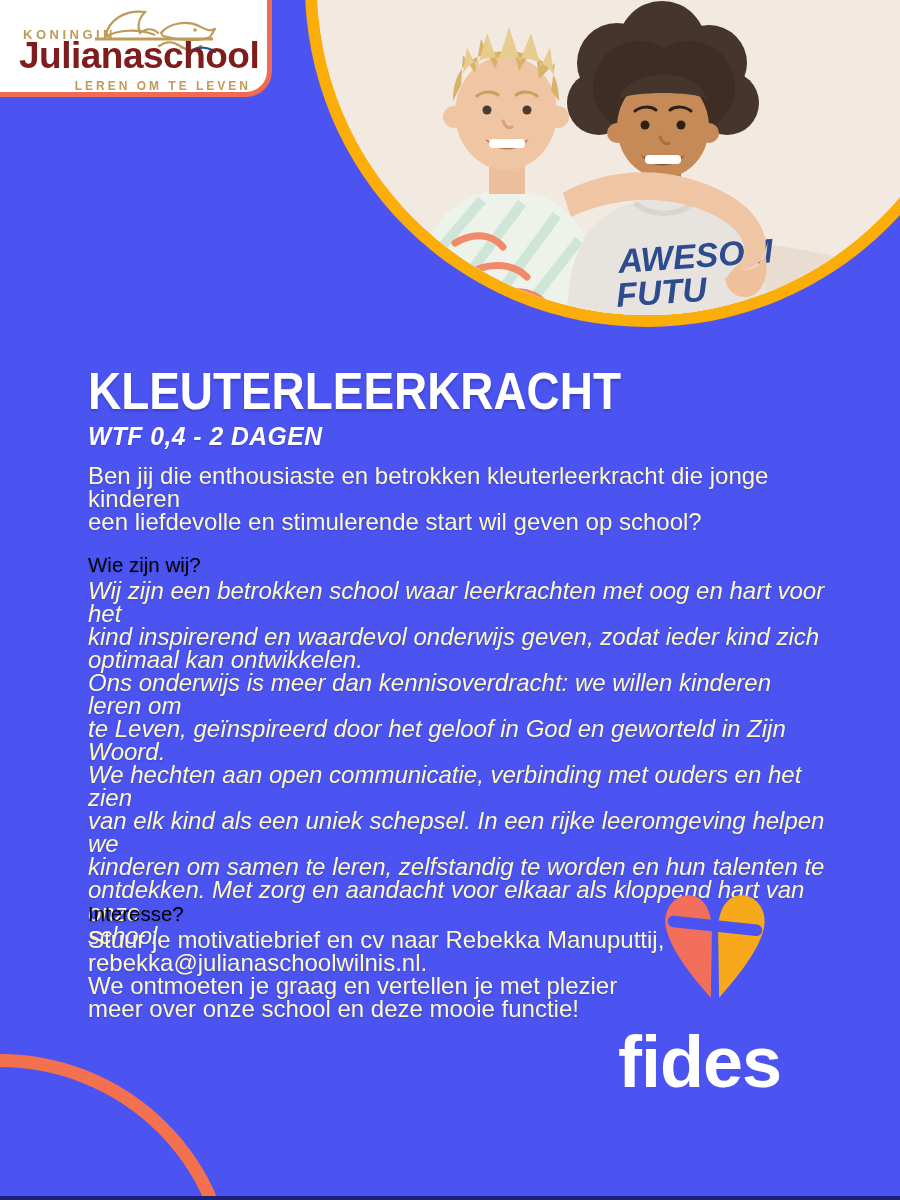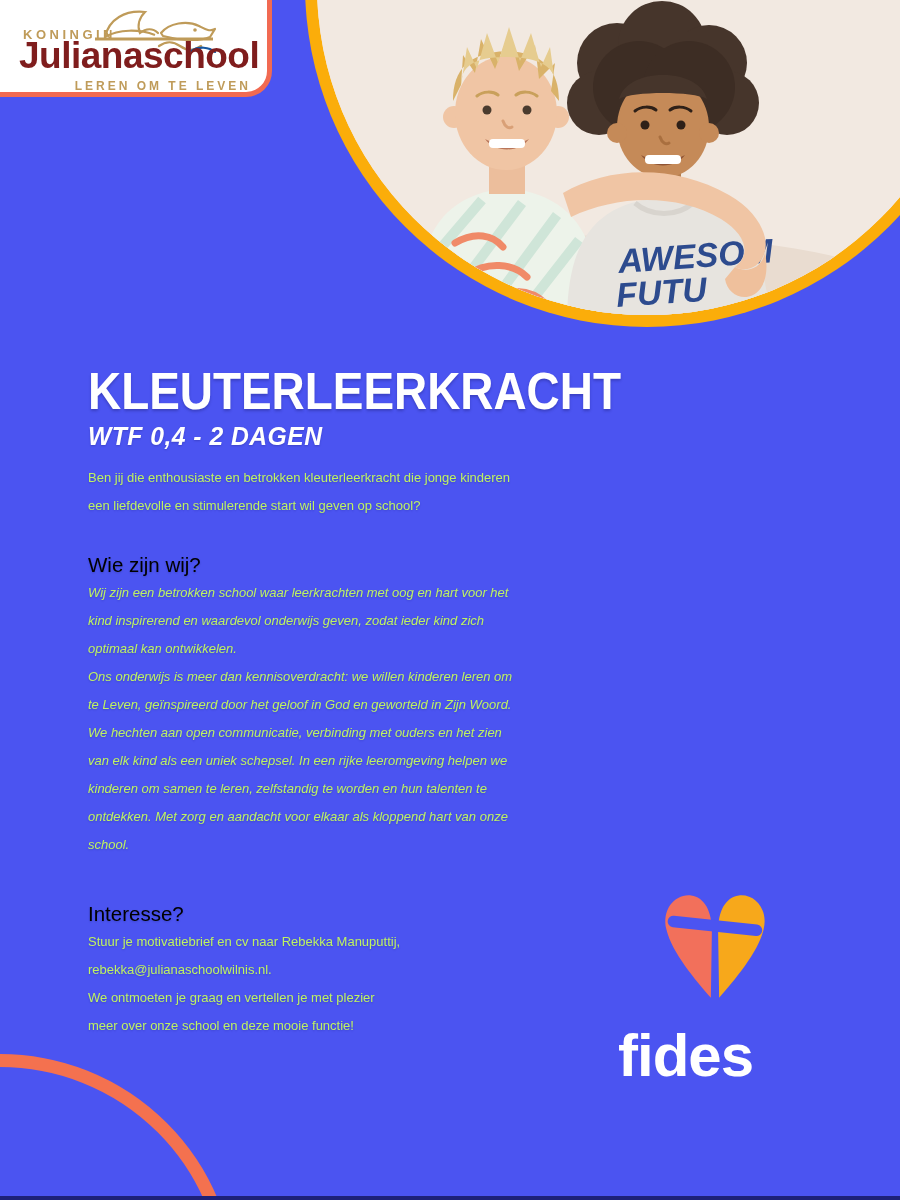--- a/index.html
+++ b/index.html
@@ -45,39 +45,39 @@
     transform:scaleX(0.9); transform-origin:left center;
     text-shadow:0 2px 3px rgba(20,20,90,0.30);
   }
   .subtitle{
     position:absolute; left:88px; top:421px; color:#FFFFFF;
     font-size:26px; font-weight:600; font-style:italic; letter-spacing:0.5px;
     transform:scaleX(0.95); transform-origin:left center;
     text-shadow:0 1px 2px rgba(20,20,90,0.25);
   }
   .body-text{
-    position:absolute; left:88px; width:740px; color:#bef264;
-    font-size:13px; line-height:28px; white-space:pre-line;
+    position:absolute; left:88px; width:740px; color:#fef9c3;
+    font-size:24px; line-height:23px; white-space:pre-line;
     text-shadow:0 1px 2px rgba(20,20,90,0.22);
   }
   .gold-heading{
     position:absolute; left:88px; color:#000000;
     font-size:20.5px; line-height:29px;
     text-shadow:0 1px 2px rgba(20,20,90,0.22);
   }
   .intro{ top:464px; }
   .who-heading{ top:550px; }
   .who-body{ top:579px;font-style:italic; }
   .interest-heading{ top:899px; }
   .interest-body{ top:928px; }
   
   .fides-heart{ position:absolute; left:653px; top:886px; }
   .fides-word{
     position:absolute; left:618px; top:1026px; color:#FFFFFF;
-    font-size:60px; font-weight:bold; letter-spacing:-1px; line-height:1;
+    font-size:72px; font-weight:bold; letter-spacing:-1px; line-height:1;
   }
   
   .corner-arc{
     position:absolute; left:-236px; top:1054px; width:472px; height:472px;
     border-radius:50%; border:13px solid #F4714F; background:transparent;
   }
   .bottom-strip{
     position:absolute; left:0; bottom:0; width:900px; height:4px; background:#1E2178;
   }
 </style>

